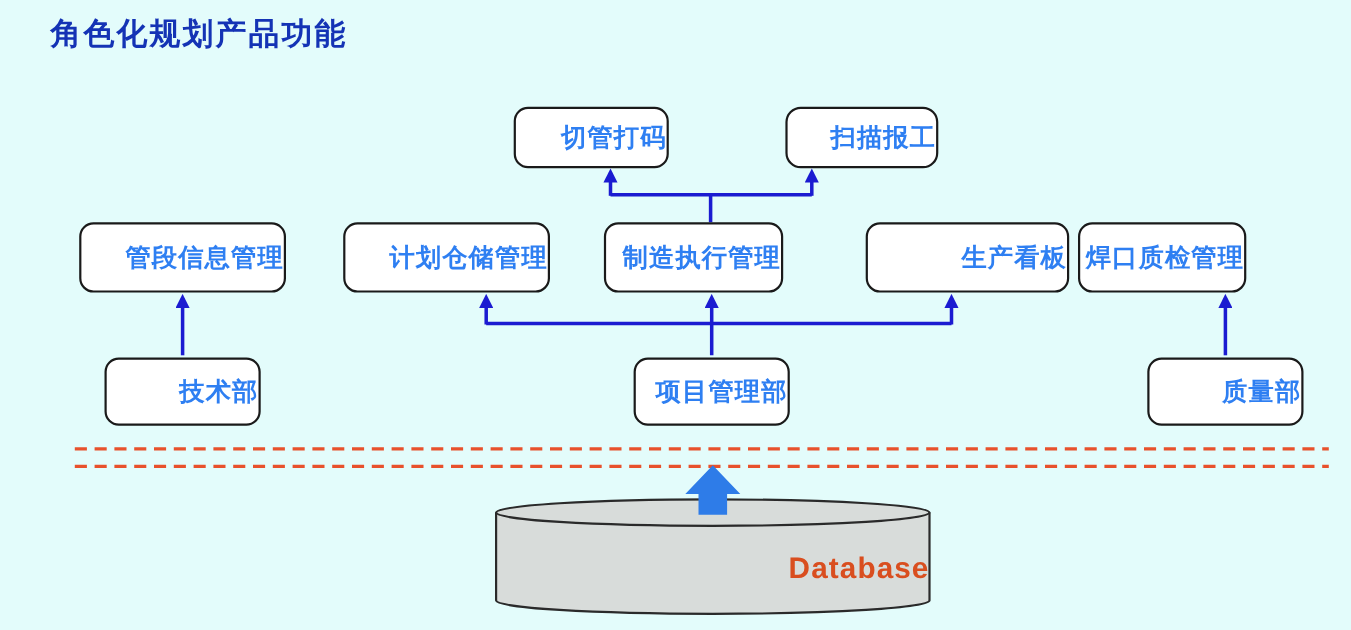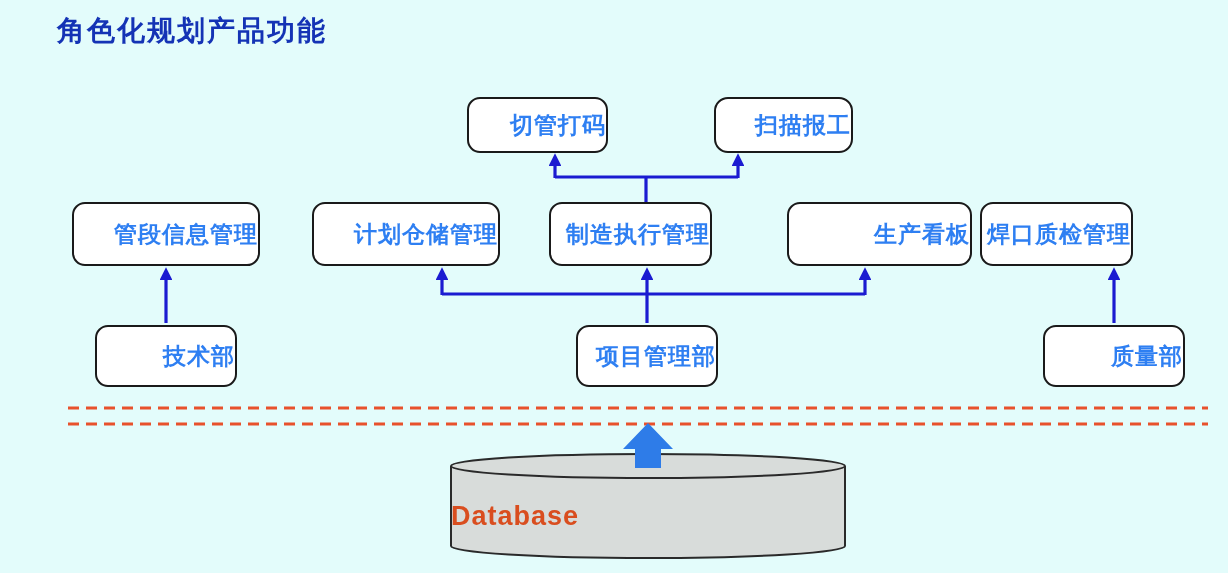--- a/index.html
+++ b/index.html
@@ -4,42 +4,42 @@
 <style>
   html,body { margin:0; padding:0; }
   .canvas {
     position:relative;
     width:1228px; height:573px;
     background:#e3fcfb;
     font-family:"Liberation Sans", sans-serif;
     overflow:hidden;
   }
   .page-title {
-    position:absolute; left:57px; top:12px;
+    position:absolute; left:46px; top:12px;
     font-size:28px; font-weight:700; letter-spacing:2px;
     color:#1433b5; z-index:2; white-space:nowrap;
   }
   .node {
     position:absolute; box-sizing:border-box;
     background:#ffffff;
     border:2px solid #1a1a1a;
     border-radius:13px;
     display:flex; align-items:center; justify-content:flex-end;
     font-size:23px; font-weight:700; letter-spacing:1px;
     color:#2e7ff2; z-index:2; white-space:nowrap;
   }
   .row-top  { top:97px;  height:56px; }
   .row-mid  { top:202px; height:64px; }
   .row-dept { top:325px; height:62px; }
   .overlay { position:absolute; left:0; top:0; z-index:1; }
   .conn { stroke:#1b1bd1; stroke-width:3.2; fill:none; }
   .divider { stroke:#e8512c; stroke-width:3; stroke-dasharray:11 7; }
   .db-label {
     position:absolute; left:451px; top:501px; width:394px;
-    text-align:left; font-size:27px; font-weight:700; letter-spacing:1px;
+    text-align:right; font-size:27px; font-weight:700; letter-spacing:1px;
     color:#d94e1f; z-index:2;
   }
 </style>
 </head>
 <body>
 
 <div class="canvas">
 
   <div class="page-title">角色化规划产品功能</div>
 

